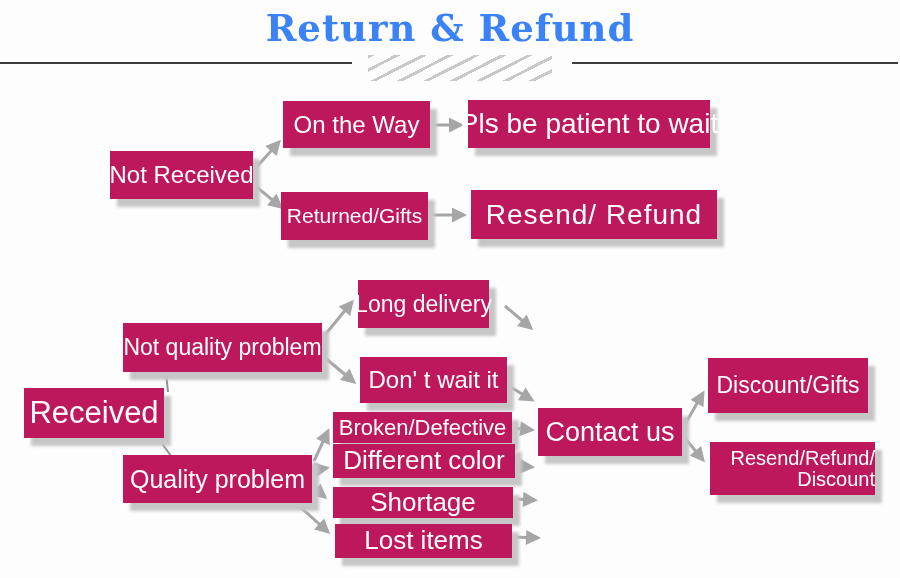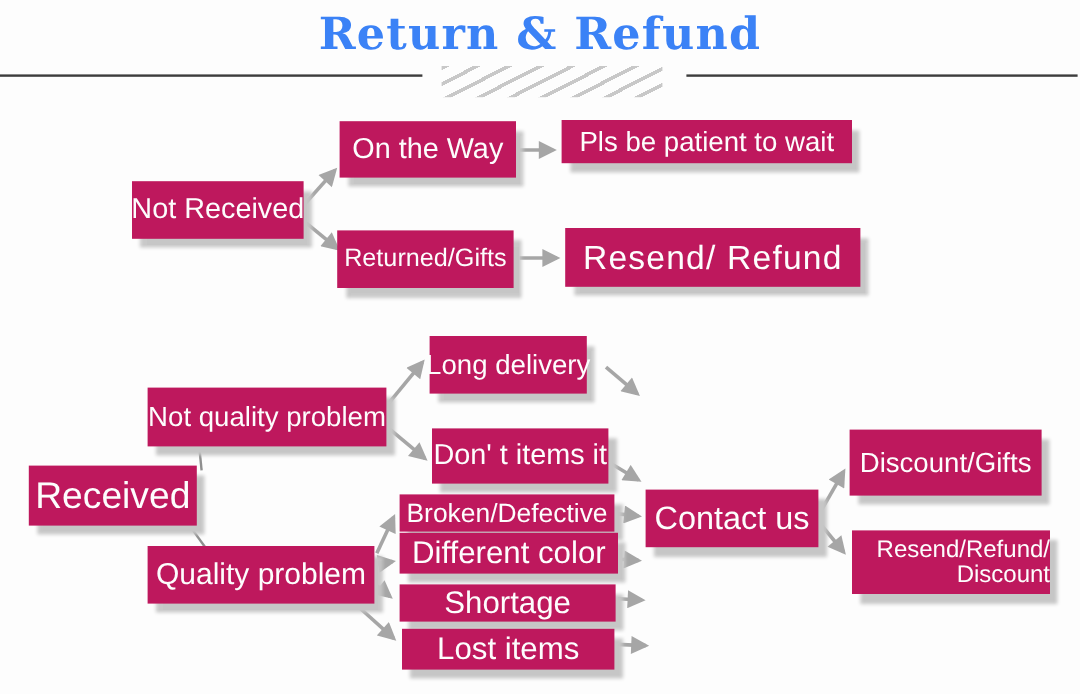--- a/index.html
+++ b/index.html
@@ -13,21 +13,21 @@
   .rule-right{left:572px;width:326px;}
   .hatch{position:absolute;left:368px;top:55px;width:184px;height:26px;
          background:repeating-linear-gradient(153deg,#c8c8c8 0 3px,transparent 3px 12px);}
   .connectors{position:absolute;left:0;top:0;z-index:1;}
   .node{position:absolute;z-index:2;background:#be185d;color:#fdfdfd;
         display:flex;align-items:center;justify-content:center;white-space:nowrap;
         box-shadow:7px 8px 3px #c6c6c6;line-height:1.05;}
   
   .n-not-received{left:110px;top:151px;width:143px;height:48px;font-size:24px;}
   .n-on-the-way{left:283px;top:101px;width:147px;height:47px;font-size:24px;}
-  .n-pls-wait{left:468px;top:100px;width:242px;height:36px;font-size:23px;}
+  .n-pls-wait{left:468px;top:100px;width:242px;height:48px;font-size:28px;}
   .n-returned-lost{left:281px;top:192px;width:147px;height:48px;font-size:21px;}
   .n-resend-refund{left:471px;top:190px;width:246px;height:49px;font-size:28px;letter-spacing:1px;}
   
   .n-received{left:24px;top:388px;width:140px;height:50px;font-size:31px;}
   .n-not-quality{left:123px;top:323px;width:199px;height:49px;font-size:23px;}
   .n-quality{left:123px;top:455px;width:189px;height:48px;font-size:25px;}
   .n-long-delivery{left:358px;top:280px;width:131px;height:48px;font-size:23px;}
   .n-dont-like{left:360px;top:357px;width:147px;height:46px;font-size:24px;}
   .n-broken{left:333px;top:412px;width:179px;height:31px;font-size:22px;}
   .n-different{left:333px;top:444px;width:182px;height:34px;font-size:26px;}
@@ -84,21 +84,21 @@
   <div class="node n-not-received">Not Received</div>
   <div class="node n-on-the-way">On the Way</div>
   <div class="node n-pls-wait">Pls be patient to wait</div>
   <div class="node n-returned-lost">Returned/Gifts</div>
   <div class="node n-resend-refund">Resend/ Refund</div>
 
   <div class="node n-received">Received</div>
   <div class="node n-not-quality">Not quality problem</div>
   <div class="node n-quality">Quality problem</div>
   <div class="node n-long-delivery">Long delivery</div>
-  <div class="node n-dont-like">Don' t items it</div>
+  <div class="node n-dont-like">Don' t wait it</div>
   <div class="node n-broken">Broken/Defective</div>
   <div class="node n-different">Different color</div>
   <div class="node n-shortage">Shortage</div>
   <div class="node n-wrong">Lost items</div>
   <div class="node n-contact">Contact us</div>
   <div class="node n-discount-gifts">Discount/Gifts</div>
   <div class="node n-rrd">Resend/Refund/ Discount</div>
 
 </div>
 

